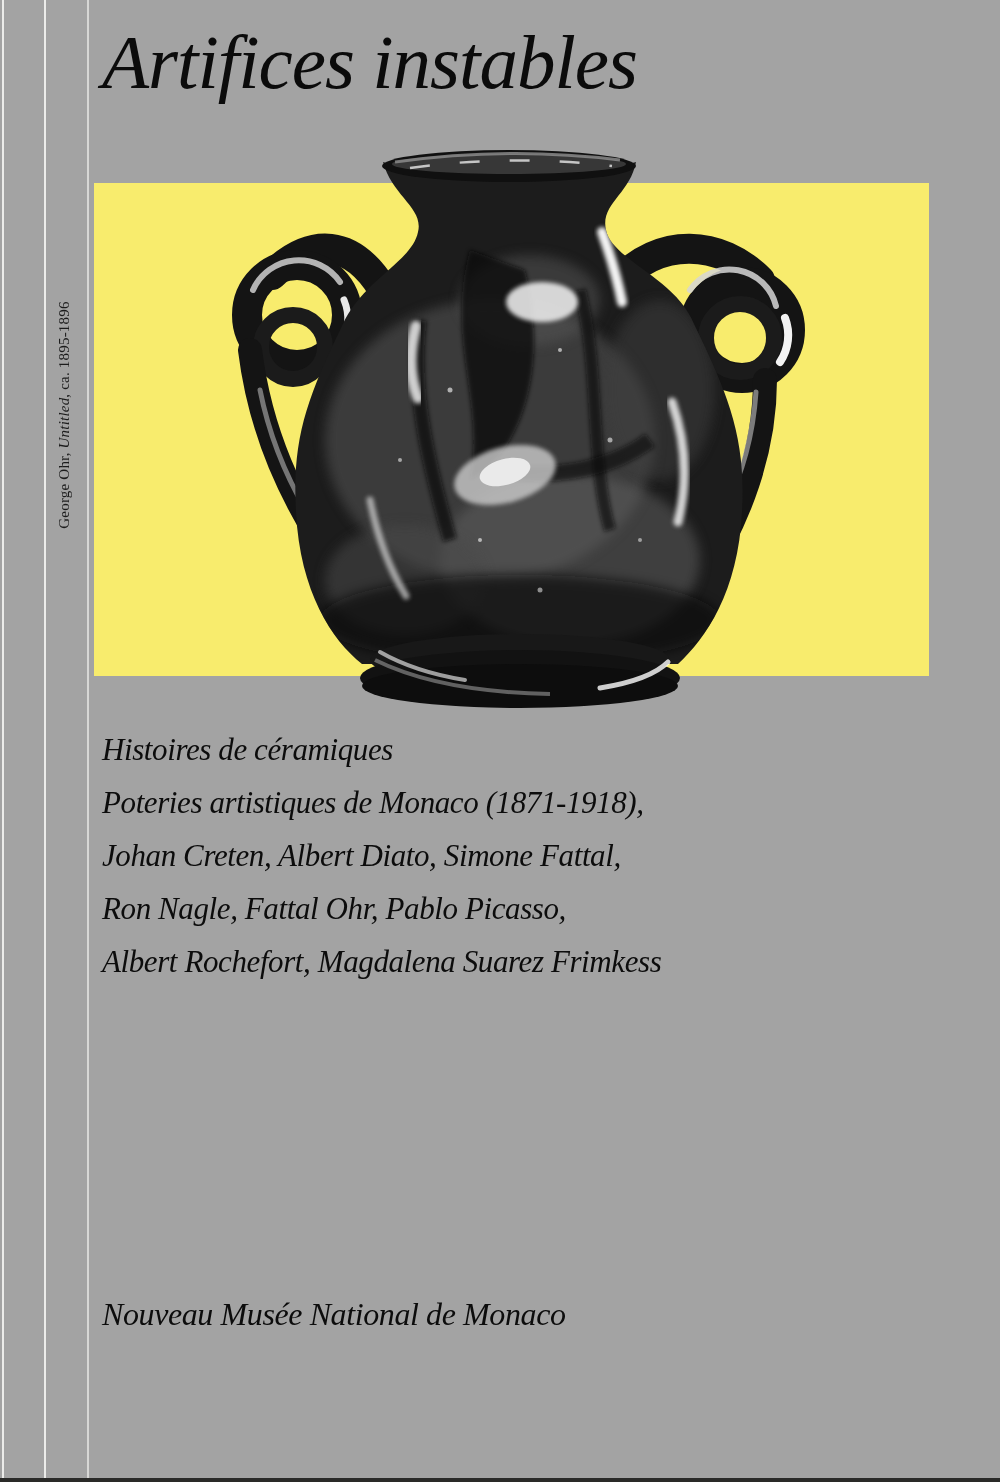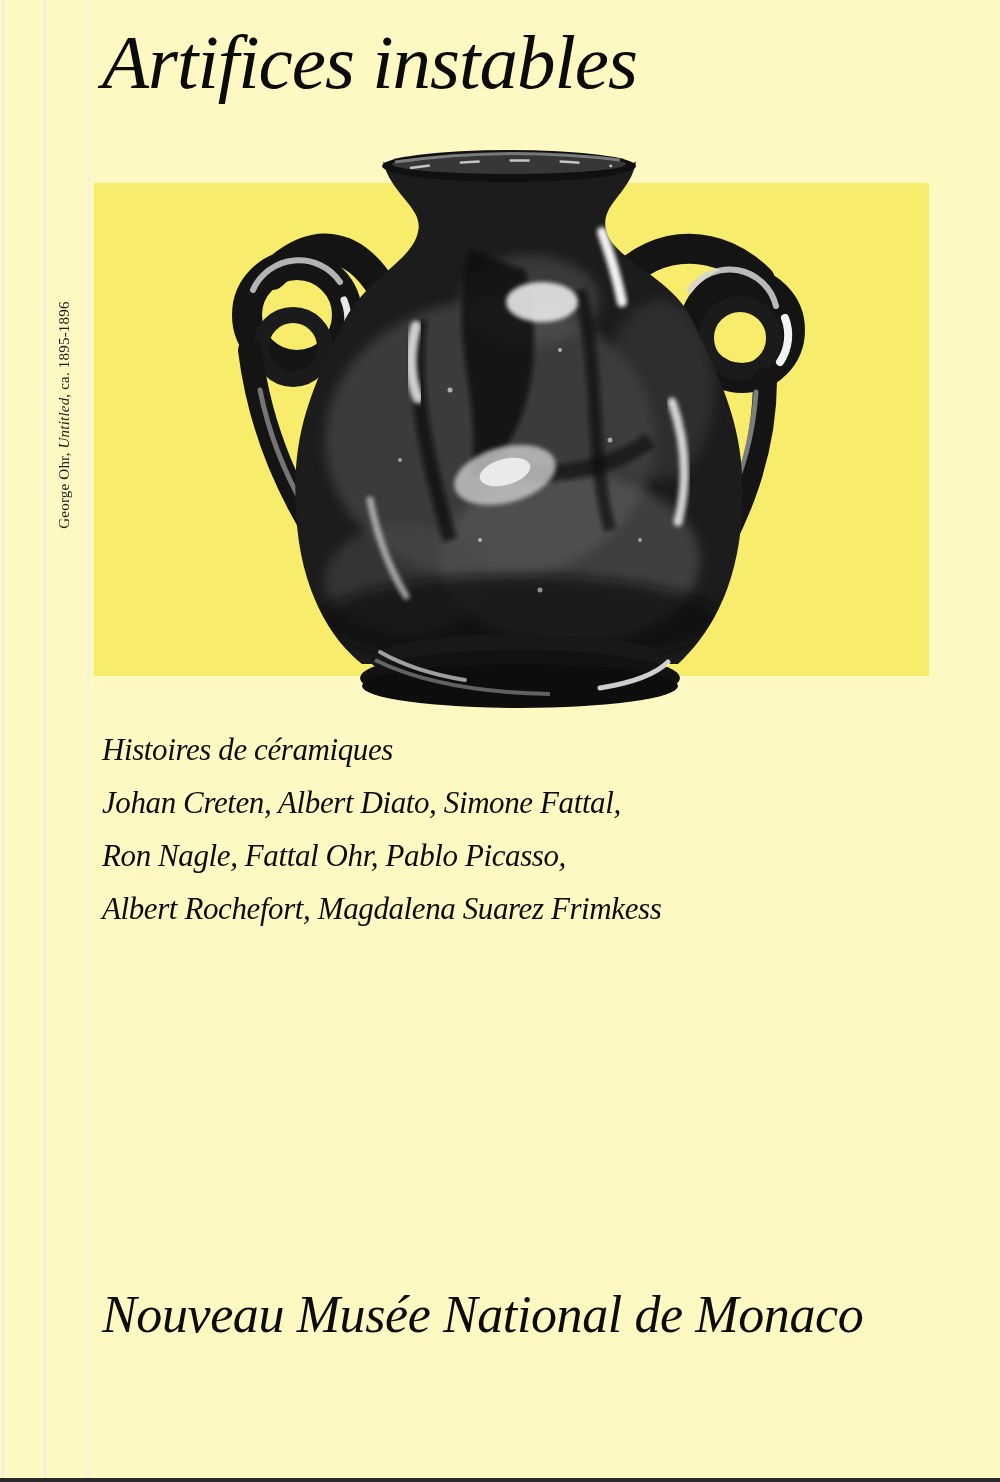--- a/index.html
+++ b/index.html
@@ -5,21 +5,21 @@
   * { box-sizing: border-box; }
   html, body { margin: 0; padding: 0; }
   body {
     width: 1000px; height: 1482px;
     background: #ffffff;
     font-family: "Liberation Serif", "DejaVu Serif", serif;
   }
   .cover {
     position: relative;
     width: 1000px; height: 1482px;
-    background: #fef9c3;
+    background: #a3a3a3;
     overflow: hidden;
   }
   
   .edge-line {
     position: absolute; top: 0; bottom: 0; width: 2px;
     background: #ececea;
   }
   .edge-line.e1 { left: 2px; }
   .edge-line.e2 { left: 44px; }
   .edge-line.e3 { left: 87px; opacity: .7; }
@@ -56,21 +56,21 @@
   }
   .vertical-caption .work { font-style: italic; }
   .subtitle {
     position: absolute; left: 102px; top: 723px;
     font-style: italic; font-size: 31px; line-height: 53px;
     letter-spacing: -0.4px; color: #0c0c0c; white-space: nowrap;
     z-index: 4;
   }
   .publisher {
     position: absolute; left: 102px; top: 1288px;
-    font-style: italic; font-size: 52px; line-height: 53px;
+    font-style: italic; font-size: 32px; line-height: 53px;
     letter-spacing: -0.4px; color: #0c0c0c; white-space: nowrap;
     z-index: 4;
   }
 </style>
 </head>
 <body>
 
 <div class="cover">
 
   <div class="edge-line e1"></div>
@@ -166,20 +166,21 @@
       <ellipse cx="300" cy="538" rx="160" ry="28" fill="#121212"></ellipse>
       <ellipse cx="300" cy="546" rx="158" ry="22" fill="#0d0d0d"></ellipse>
       <path d="M 155 520 Q 220 552 330 554" stroke="#9a9a9a" stroke-width="4" fill="none" opacity=".6"></path>
       <path d="M 380 548 Q 430 540 448 522" stroke="#ffffff" stroke-width="5" fill="none" stroke-linecap="round" opacity=".8"></path>
       <path d="M 160 512 Q 195 532 245 540" stroke="#dddddd" stroke-width="4" fill="none" stroke-linecap="round" opacity=".7"></path>
     </g>
   </svg>
 
   <div class="subtitle">
     <div>Histoires de céramiques</div>
+    <div>Poteries artistiques de Monaco (1871-1918),</div>
     <div>Johan Creten, Albert Diato, Simone Fattal,</div>
     <div>Ron Nagle, Fattal Ohr, Pablo Picasso,</div>
     <div>Albert Rochefort, Magdalena Suarez Frimkess</div>
   </div>
 
   <div class="publisher">
     <div>Nouveau Musée National de Monaco</div>
   </div>
 
 </div>

